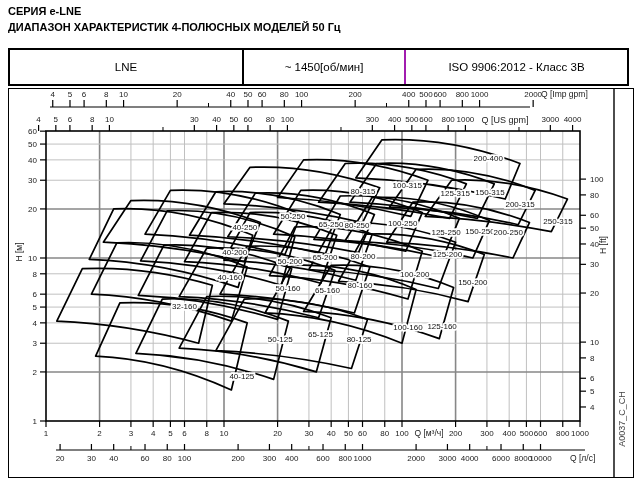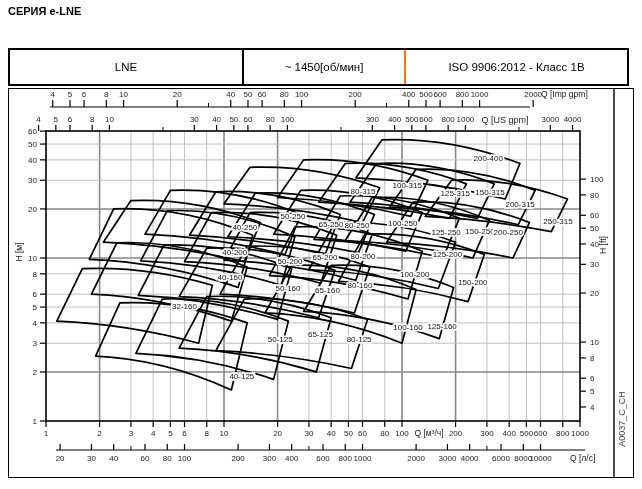--- a/index.html
+++ b/index.html
@@ -2,36 +2,37 @@
 <html><head>
 <meta charset="utf-8">
 <style>
   html,body{margin:0;padding:0;background:#fff;}
   body{width:642px;height:489px;position:relative;font-family:"Liberation Sans","DejaVu Sans",sans-serif;overflow:hidden;}
   #titles{position:absolute;left:8px;top:3px;}
   #titles .t{font-size:11px;font-weight:bold;color:#000;line-height:16px;white-space:nowrap;}
   #headerTable{position:absolute;left:8px;top:48px;width:617px;height:34px;display:flex;border:2px solid #000;}
   #headerTable .cell{display:flex;align-items:center;justify-content:center;font-size:11.5px;color:#000;}
   #headerTable .c1{width:232px;border-right:2px solid #000;}
-  #headerTable .c2{width:160px;border-right:2px solid #f97316;}
+  #headerTable .c2{width:160px;border-right:2px solid #a21caf;}
   #headerTable .c3{flex:1;}
   #figureBox{position:absolute;left:8px;top:88px;width:626px;height:390px;border:1.5px solid #000;box-sizing:border-box;}
   svg text{user-select:none;}
 </style>
 </head>
 <body>
 
 <div id="titles">
   <div class="t">СЕРИЯ e-LNE</div>
+  <div class="t">ДИАПАЗОН ХАРАКТЕРИСТИК 4-ПОЛЮСНЫХ МОДЕЛЕЙ 50 Гц</div>
 </div>
 
 <div id="headerTable">
   <div class="cell c1">LNE</div>
   <div class="cell c2">~ 1450[об/мин]</div>
-  <div class="cell c3">ISO 9906:2012 - Класс 1B</div>
+  <div class="cell c3">ISO 9906:2012 - Класс 3B</div>
 </div>
 
 <div id="figureBox"></div>
 
 <svg id="chart" width="642" height="489" viewBox="0 0 642 489" style="position:absolute;left:0;top:0;" xmlns="http://www.w3.org/2000/svg">
     <line x1="99.58333922818866" y1="131" x2="99.58333922818866" y2="421" stroke="#878787" stroke-width="1.6"></line>
     <line x1="130.92758334009991" y1="131" x2="130.92758334009991" y2="421" stroke="#c0c0c0" stroke-width="1"></line>
     <line x1="153.16667845637733" y1="131" x2="153.16667845637733" y2="421" stroke="#c0c0c0" stroke-width="1"></line>
     <line x1="170.41666077181134" y1="131" x2="170.41666077181134" y2="421" stroke="#c0c0c0" stroke-width="1"></line>
     <line x1="184.51092256828858" y1="131" x2="184.51092256828858" y2="421" stroke="#c0c0c0" stroke-width="1"></line>

